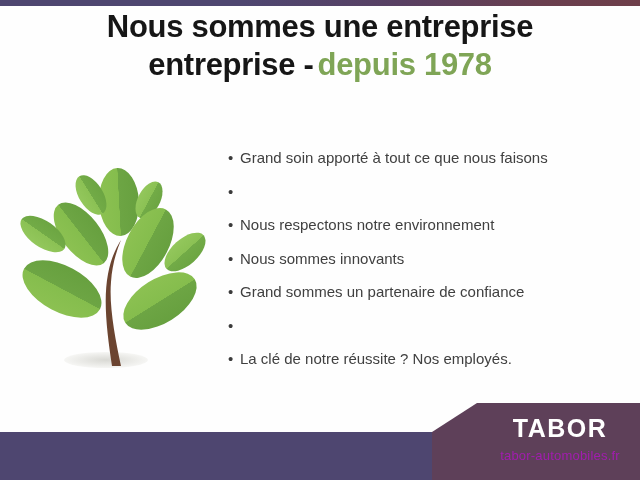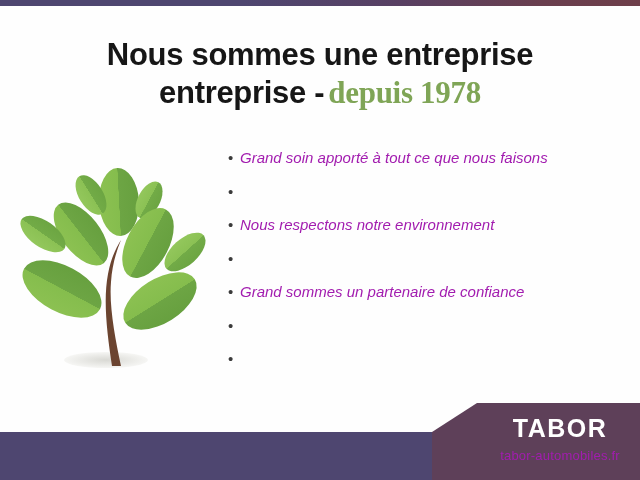--- a/index.html
+++ b/index.html
@@ -26,37 +26,36 @@
     position: absolute;
     top: 0; left: 0;
     width: 640px;
     height: 6px;
     background: linear-gradient(90deg, #4e4670 0%, #4e4670 38%, #584063 62%, #6a3f4e 85%, #6e3f4a 100%);
   }
 
   
   .title-block {
     position: absolute;
-    top: 36px;
+    top: 8px;
     left: 0;
     width: 640px;
     text-align: center;
     line-height: 1.22;
   }
   .title-line {
     font-size: 31px;
     font-weight: bold;
     color: #161616;
     letter-spacing: -0.3px;
     white-space: nowrap;
   }
   .title-line .accent {
     color: #7fa556;
     margin-left: 4px;
-    font-family: Liberation Serif, serif;
   }
 
   
   .bullets {
     position: absolute;
     top: 148px;
     left: 228px;
     width: 400px;
   }
   .bullet-row {
@@ -68,23 +67,22 @@
     width: 12px;
     flex: 0 0 12px;
     color: #3b3b3b;
     font-size: 15px;
     line-height: 19px;
     text-align: left;
   }
   .bullet-text {
     font-size: 15px;
     line-height: 19px;
-    color: #a21caf;
+    color: #404040;
     white-space: nowrap;
-    font-style: italic;
   }
 
   
   .tree-wrap {
     position: absolute;
     left: 8px;
     top: 148px;
     width: 215px;
     height: 240px;
   }
@@ -202,30 +200,32 @@
     </div>
     <div class="bullet-row">
       <span class="bullet-dot">•</span>
     </div>
     <div class="bullet-row">
       <span class="bullet-dot">•</span>
       <span class="bullet-text">Nous respectons notre environnement</span>
     </div>
     <div class="bullet-row">
       <span class="bullet-dot">•</span>
+      <span class="bullet-text">Nous sommes innovants</span>
     </div>
     <div class="bullet-row">
       <span class="bullet-dot">•</span>
       <span class="bullet-text">Grand sommes un partenaire de confiance</span>
     </div>
     <div class="bullet-row">
       <span class="bullet-dot">•</span>
     </div>
     <div class="bullet-row">
       <span class="bullet-dot">•</span>
+      <span class="bullet-text">La clé de notre réussite ? Nos employés.</span>
     </div>
   </div>
 
   <div class="banner-left"></div>
   <div class="banner-right"></div>
 
   <div class="logo-group">
     <div class="logo-word">TABOR</div>
     <div class="logo-sub">tabor-automobiles.fr</div>
   </div>

